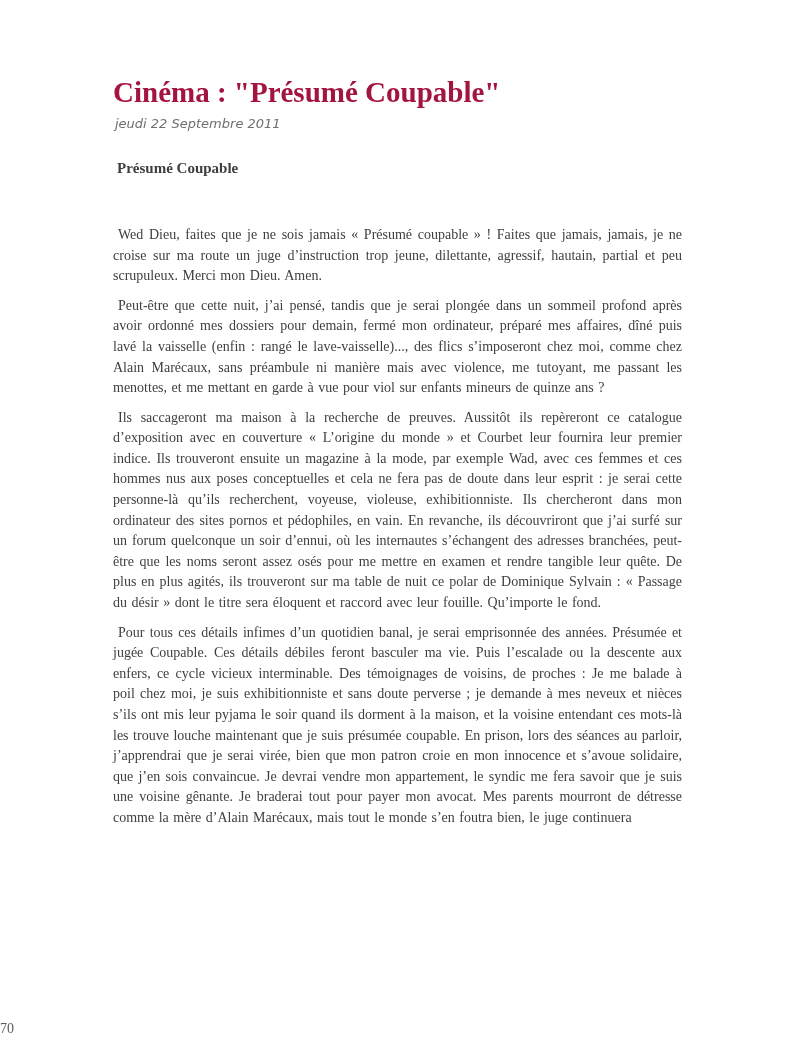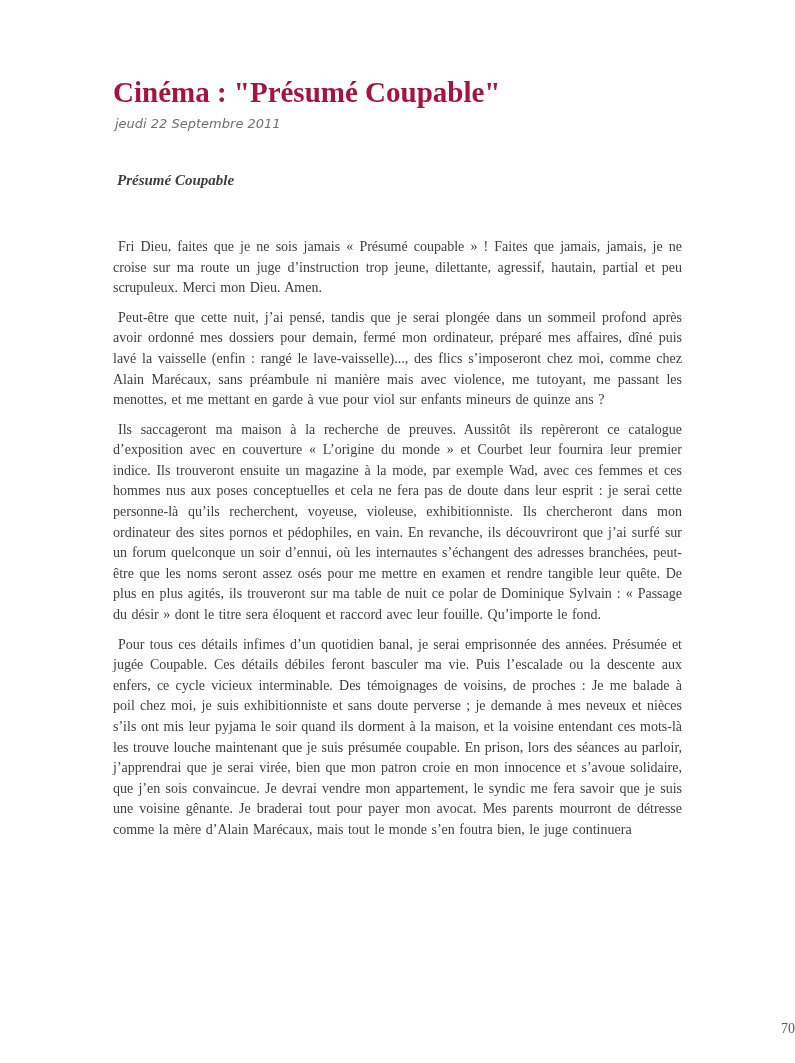--- a/index.html
+++ b/index.html
@@ -24,59 +24,58 @@
     font-size: 29px;
     line-height: 1.15;
     color: var(--title, #A3143E);
   }
   .date {
     font-family: "DejaVu Sans", "Liberation Sans", sans-serif;
     font-style: italic;
     font-size: 13px;
     line-height: 1.2;
     color: var(--date, #6F6F6F);
-    margin: 0 0 40px 2px;
+    margin: 0 0 28px 2px;
   }
   .subtitle {
     font-weight: bold;
     font-size: 15px;
     color: var(--body-text, #3E3E3E);
     margin: 0 0 48px 4px;
-    font-style: italic;
   }
   .body p {
     margin: 0 0 9px 0;
     font-size: 14px;
     line-height: 20.6px;
     text-align: justify;
     text-indent: 5px;
     color: var(--body-text, #3E3E3E);
     word-spacing: 1px;
   }
   .page-footer {
     position: absolute;
     left: 0; right: 0; bottom: 26px;
-    text-align: right;
+    text-align: left;
     font-size: 14px;
     color: var(--page-number, #5A5A5A);
   }
 </style>
 </head>
 <body>
 
 <div class="page">
 
   <h1 class="title">Cinéma : "Présumé Coupable"</h1>
 
   <div class="date">jeudi 22 Septembre 2011</div>
 
   <div class="subtitle">Présumé Coupable</div>
 
   <div class="body">
-    <p>Fri Dieu, faites que je ne sois jamais « Présumé coupable » ! Faites que jamais, jamais, je ne croise sur ma route un juge d’instruction trop jeune, dilettante, agressif, hautain, partial et peu scrupuleux. Merci mon Dieu. Amen.</p>
+    <p>Wed Dieu, faites que je ne sois jamais « Présumé coupable » ! Faites que jamais, jamais, je ne croise sur ma route un juge d’instruction trop jeune, dilettante, agressif, hautain, partial et peu scrupuleux. Merci mon Dieu. Amen.</p>
     <p>Peut-être que cette nuit, j’ai pensé, tandis que je serai plongée dans un sommeil profond après avoir ordonné mes dossiers pour demain, fermé mon ordinateur, préparé mes affaires, dîné puis lavé la vaisselle (enfin : rangé le lave-vaisselle)..., des flics s’imposeront chez moi, comme chez Alain Marécaux, sans préambule ni manière mais avec violence, me tutoyant, me passant les menottes, et me mettant en garde à vue pour viol sur enfants mineurs de quinze ans ?</p>
     <p>Ils saccageront ma maison à la recherche de preuves. Aussitôt ils repèreront ce catalogue d’exposition avec en couverture « L’origine du monde » et Courbet leur fournira leur premier indice. Ils trouveront ensuite un magazine à la mode, par exemple Wad, avec ces femmes et ces hommes nus aux poses conceptuelles et cela ne fera pas de doute dans leur esprit : je serai cette personne-là qu’ils recherchent, voyeuse, violeuse, exhibitionniste. Ils chercheront dans mon ordinateur des sites pornos et pédophiles, en vain. En revanche, ils découvriront que j’ai surfé sur un forum quelconque un soir d’ennui, où les internautes s’échangent des adresses branchées, peut-être que les noms seront assez osés pour me mettre en examen et rendre tangible leur quête. De plus en plus agités, ils trouveront sur ma table de nuit ce polar de Dominique Sylvain : « Passage du désir » dont le titre sera éloquent et raccord avec leur fouille. Qu’importe le fond.</p>
     <p>Pour tous ces détails infimes d’un quotidien banal, je serai emprisonnée des années. Présumée et jugée Coupable. Ces détails débiles feront basculer ma vie. Puis l’escalade ou la descente aux enfers, ce cycle vicieux interminable. Des témoignages de voisins, de proches : Je me balade à poil chez moi, je suis exhibitionniste et sans doute perverse ; je demande à mes neveux et nièces s’ils ont mis leur pyjama le soir quand ils dorment à la maison, et la voisine entendant ces mots-là les trouve louche maintenant que je suis présumée coupable. En prison, lors des séances au parloir, j’apprendrai que je serai virée, bien que mon patron croie en mon innocence et s’avoue solidaire, que j’en sois convaincue. Je devrai vendre mon appartement, le syndic me fera savoir que je suis une voisine gênante. Je braderai tout pour payer mon avocat. Mes parents mourront de détresse comme la mère d’Alain Marécaux, mais tout le monde s’en foutra bien, le juge continuera</p>
   </div>
 
   <div class="page-footer">70</div>
 
 </div>
 
 </body></html>

